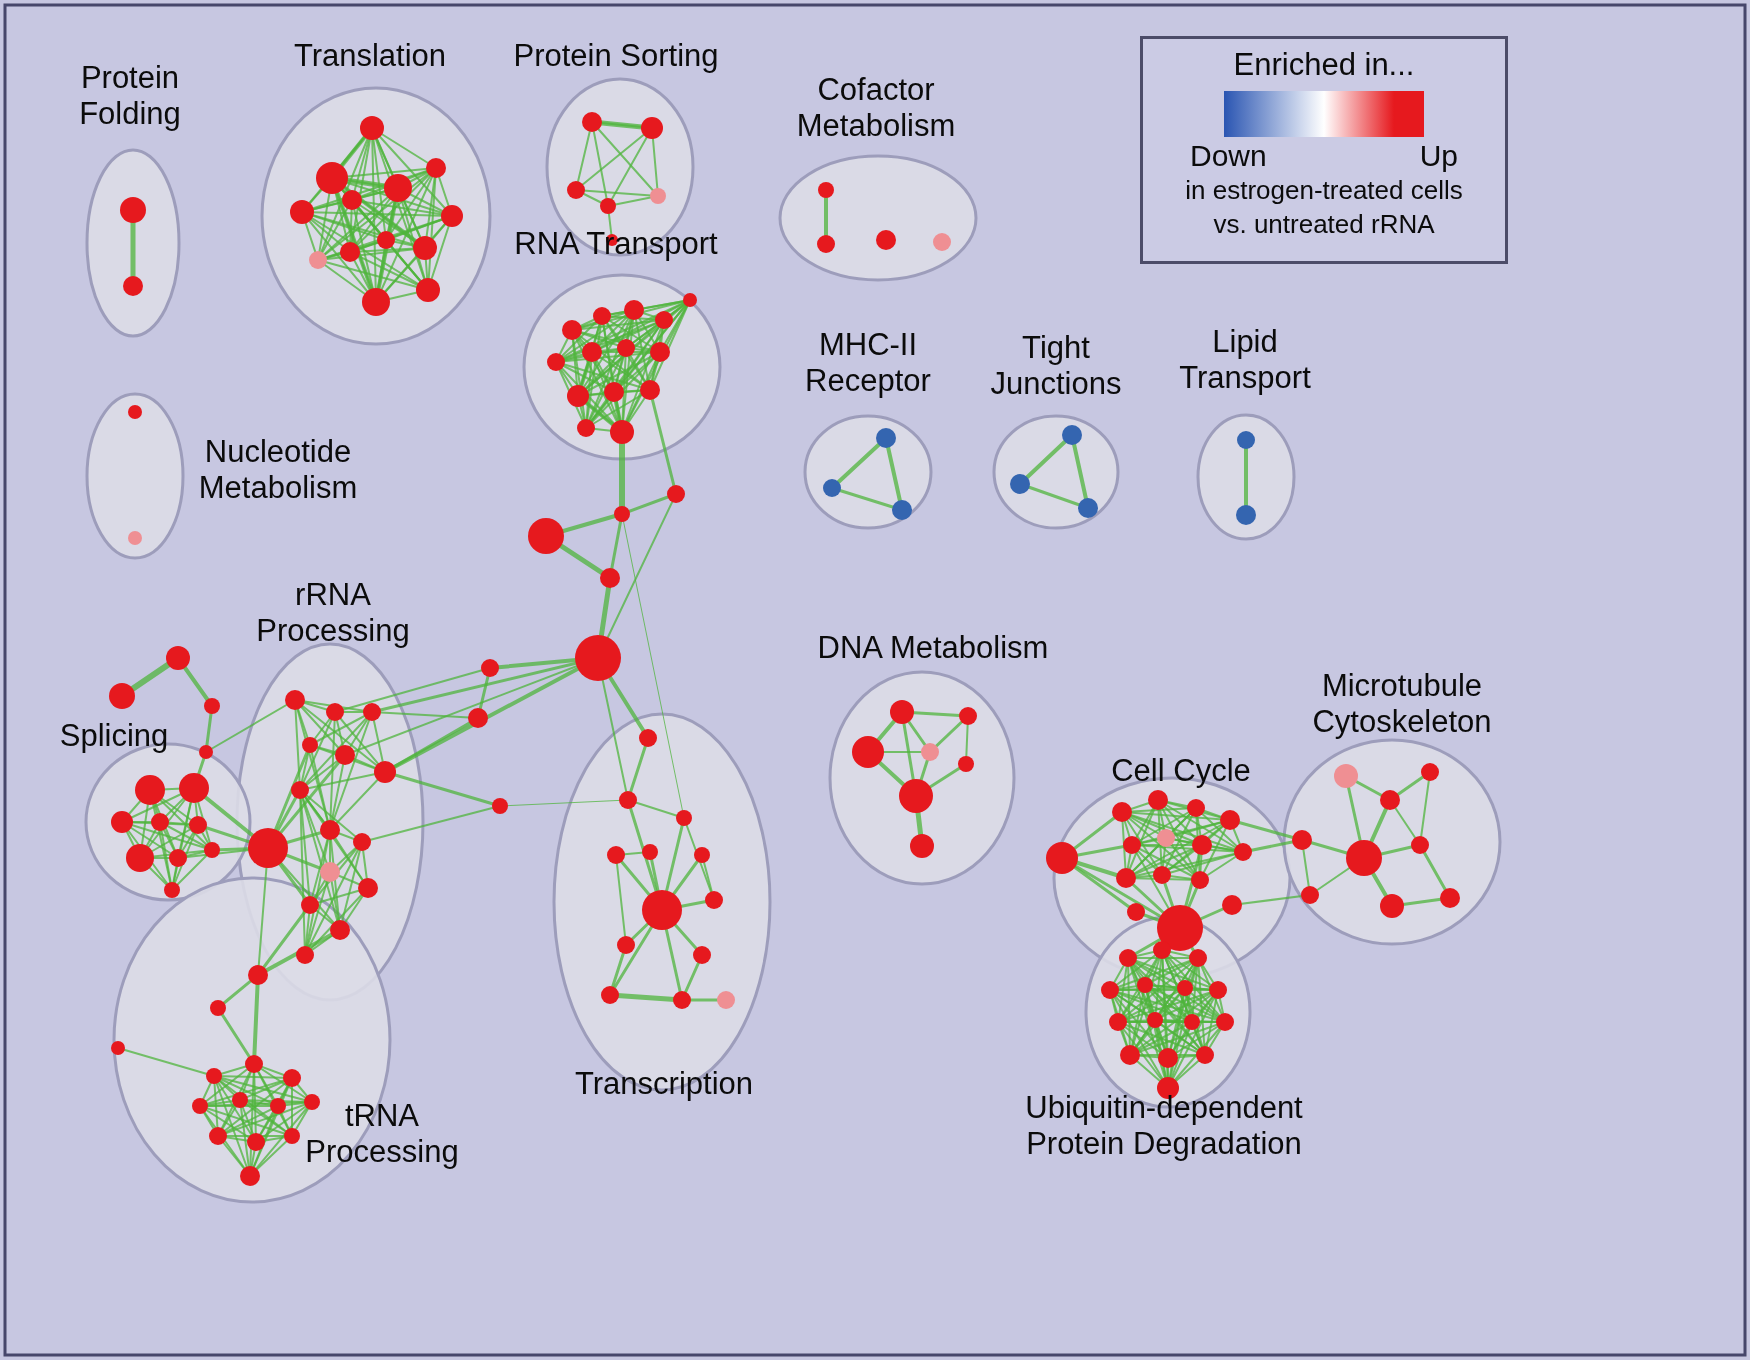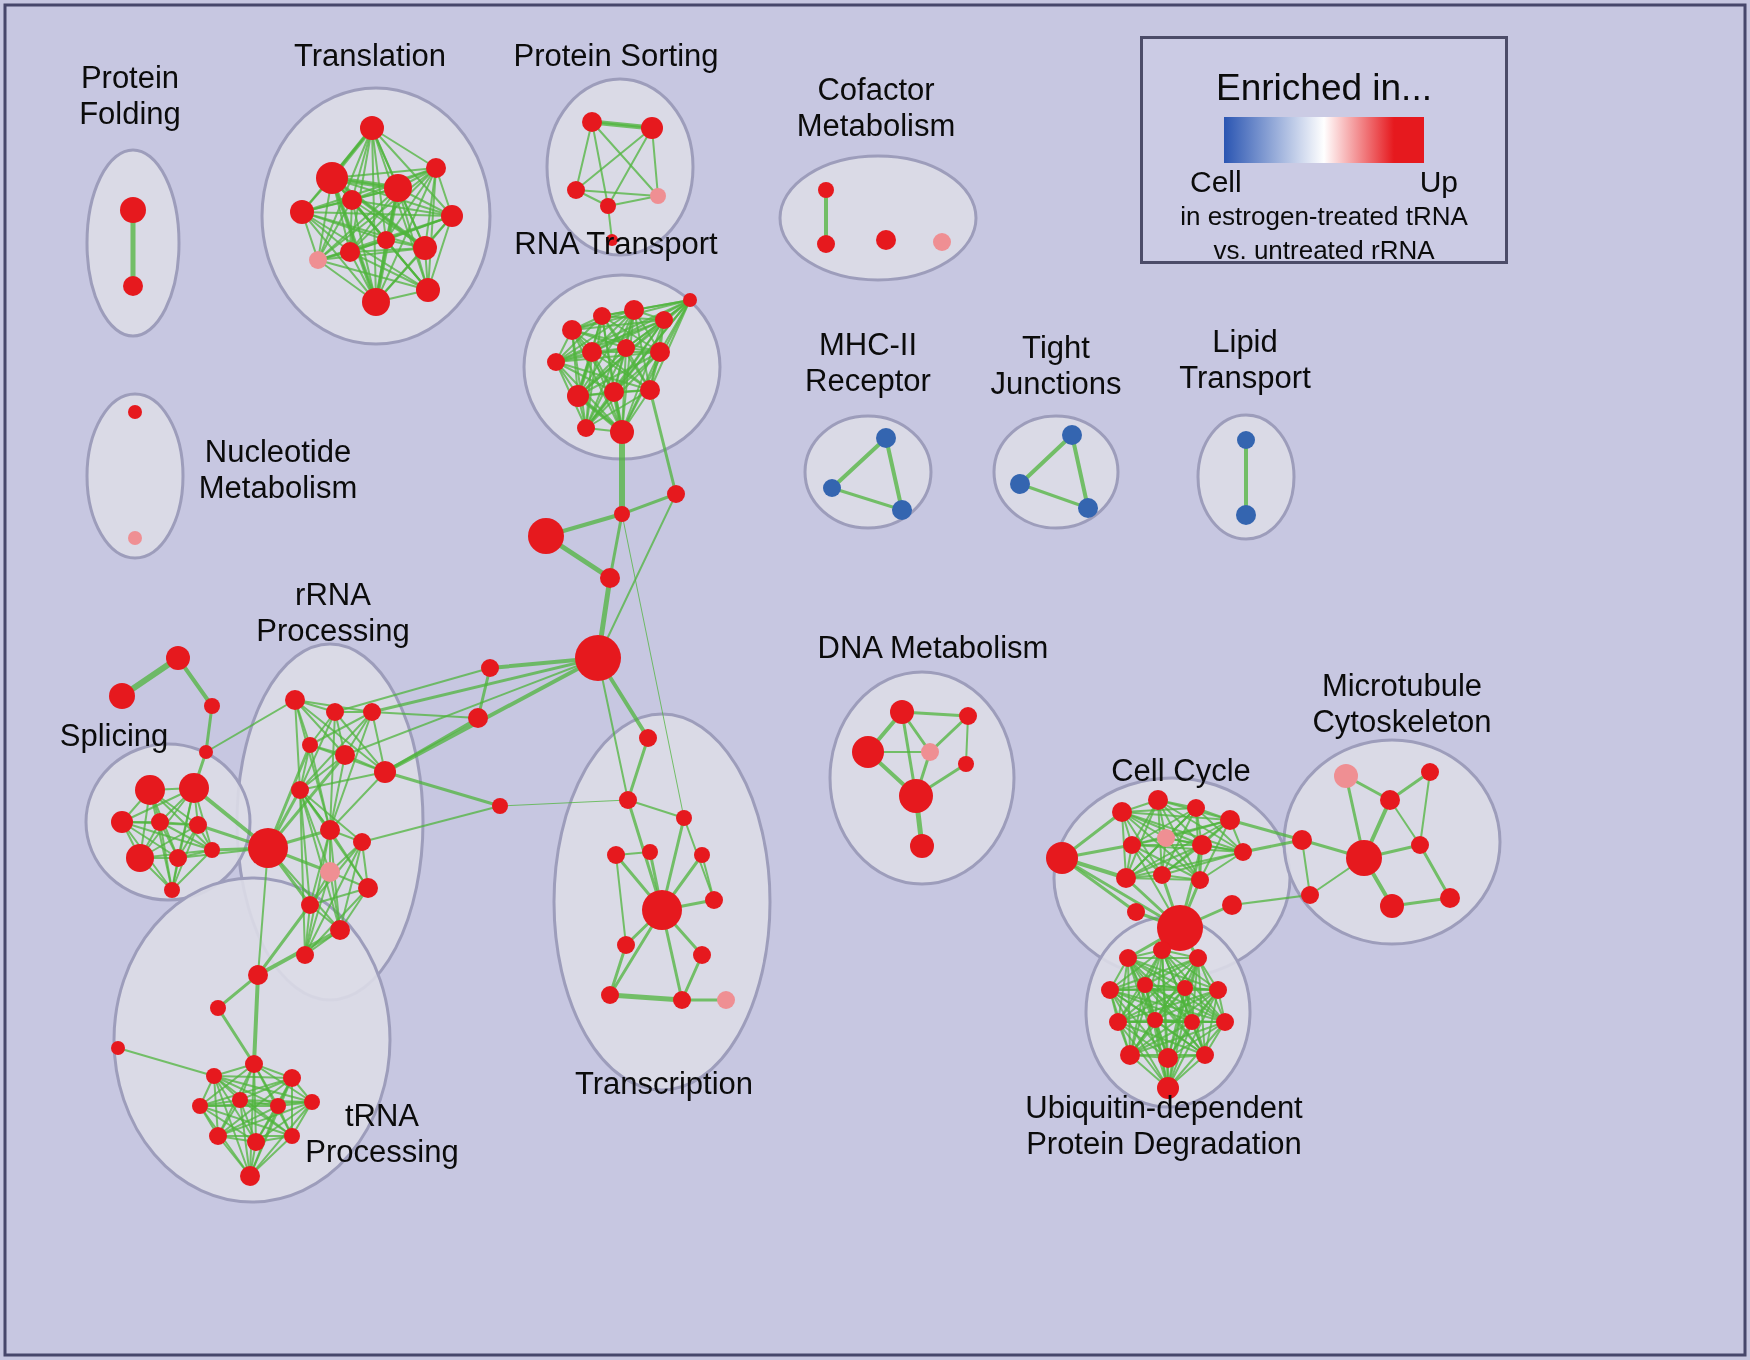--- a/index.html
+++ b/index.html
@@ -12,21 +12,21 @@
   #network-svg text{
     font-family:"Liberation Sans",sans-serif;
     font-size:31px;
     fill:#0b0b0b;
   }
   .legend{
     position:absolute;left:1140px;top:36px;width:368px;height:228px;
     border:3px solid #4c4c68;background:#cbcbe4;box-sizing:border-box;
     text-align:center;z-index:2;color:#0b0b0b;
   }
-  .legend-title{font-size:37px;margin-top:28px;}
+  .legend-title{font-size:31px;margin-top:8px;}
   .legend-bar{width:200px;height:46px;margin:8px auto 0;}
   .legend-ends{display:flex;justify-content:space-between;width:268px;margin:2px auto 0;font-size:30px;}
   .legend-line{font-size:26px;line-height:1.32;}
   .legend-line:first-of-type{margin-top:4px;}
 </style>
 </head>
 <body>
 
 <svg id="network-svg" width="1750" height="1360" viewBox="0 0 1750 1360">
     <rect x="5" y="5" width="1740" height="1350" fill="none" stroke="#47476b" stroke-width="3"></rect>
@@ -851,18 +851,18 @@
       <text x="1402" y="732" text-anchor="middle" fill="#0b0b0b">Cytoskeleton</text>
       <text x="1164" y="1118" text-anchor="middle" fill="#0b0b0b">Ubiquitin-dependent</text>
       <text x="1164" y="1154" text-anchor="middle" fill="#0b0b0b">Protein Degradation</text>
     </g>
   </svg>
 
 <div class="legend">
   <div class="legend-title">Enriched in...</div>
   <div class="legend-bar" style="background: linear-gradient(90deg, rgb(42, 85, 178) 0%, rgb(255, 255, 255) 50%, rgb(230, 25, 30) 85%);"></div>
   <div class="legend-ends">
-    <span>Cell</span>
+    <span>Down</span>
     <span>Up</span>
   </div>
-  <div class="legend-line">in estrogen-treated tRNA</div>
+  <div class="legend-line">in estrogen-treated cells</div>
   <div class="legend-line">vs. untreated rRNA</div>
 </div>
 
 </body></html>

